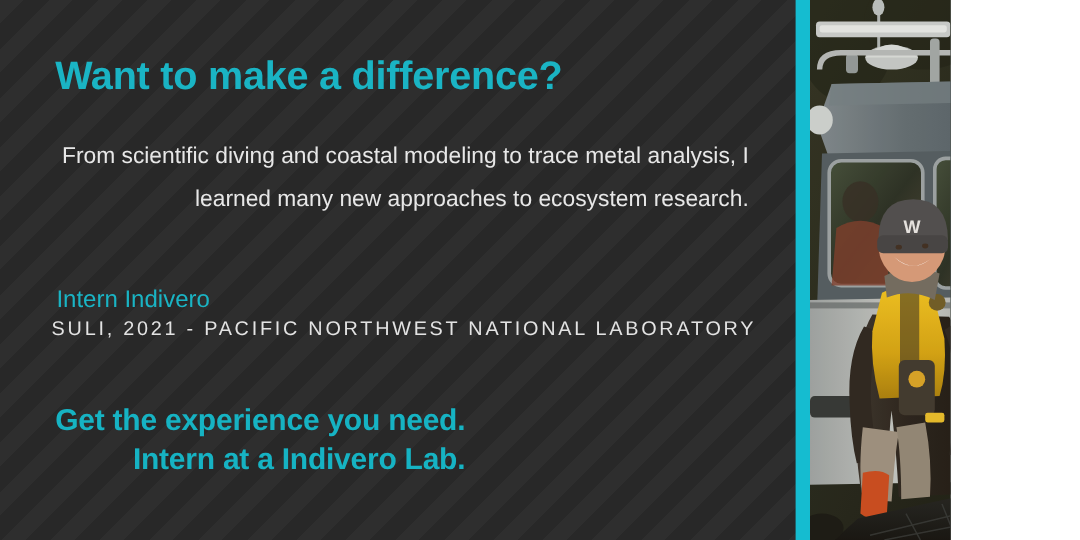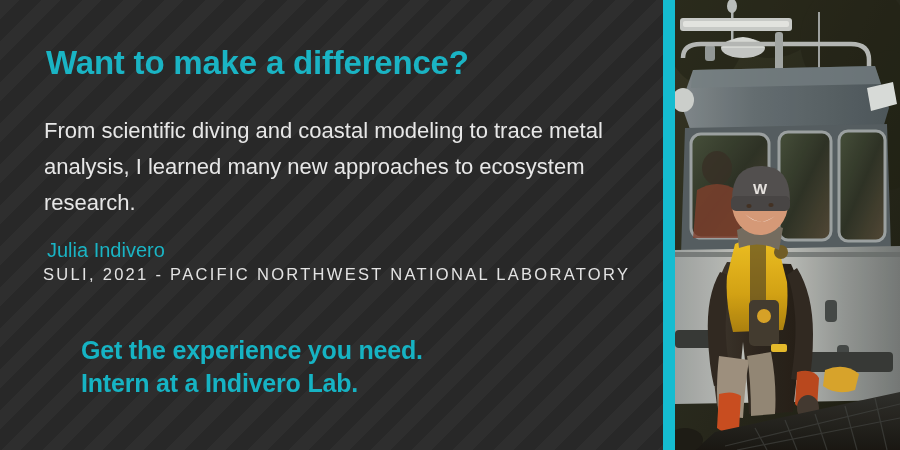--- a/index.html
+++ b/index.html
@@ -2,25 +2,26 @@
 <html><head>
 <meta charset="utf-8">
 <style>
   html, body {
     margin: 0;
     padding: 0;
     background: #ffffff;
   }
   #banner {
     position: relative;
-    width: 900px;
+    width: 792px;
     height: 450px;
     overflow: hidden;
     font-family: "Liberation Sans", sans-serif;
     background: #2b2b2b;
+    text-align: right;
   }
 
   
   #text-panel {
     position: absolute;
     left: 0;
     top: 0;
     width: 663px;
     height: 450px;
     background-color: #2b2b2b;
@@ -43,21 +44,21 @@
     color: #1ab4c4;
     letter-spacing: -0.2px;
     white-space: nowrap;
   }
 
   #quote {
     position: absolute;
     left: 44px;
     top: 113px;
     width: 580px;
-    font-size: 22px;
+    font-size: 19px;
     line-height: 36px;
     color: #e7e7e7;
     font-weight: 400;
   }
 
   #attrib-name {
     position: absolute;
     left: 47px;
     top: 239px;
     font-size: 20px;
@@ -81,21 +82,21 @@
     position: absolute;
     left: 46px;
     top: 334px;
     font-size: 25px;
     line-height: 33px;
     font-weight: bold;
     color: #16b3c3;
     letter-spacing: -0.2px;
     white-space: nowrap;
   }
-  #cta .cta-line { display: block; margin-left: 35px; }
+  #cta .cta-line { display: block; }
 
   
   #divider {
     position: absolute;
     left: 663px;
     top: 0;
     width: 12px;
     height: 450px;
     background: #15bcd0;
   }
@@ -116,21 +117,21 @@
 <body>
 
 <div id="banner">
 
   <div id="text-panel">
 
     <div id="headline">Want to make a difference?</div>
 
     <div id="quote">From scientific diving and coastal modeling to trace metal analysis, I learned many new approaches to ecosystem research.</div>
 
-    <div id="attrib-name">Julia Indivero</div>
+    <div id="attrib-name">Intern Indivero</div>
 
     <div id="attrib-role">SULI, 2021 - PACIFIC NORTHWEST NATIONAL LABORATORY</div>
 
     <div id="cta">
       <span class="cta-line">Get the experience you need.</span>
       <span class="cta-line">Intern at a Indivero Lab.</span>
     </div>
 
   </div>
 

